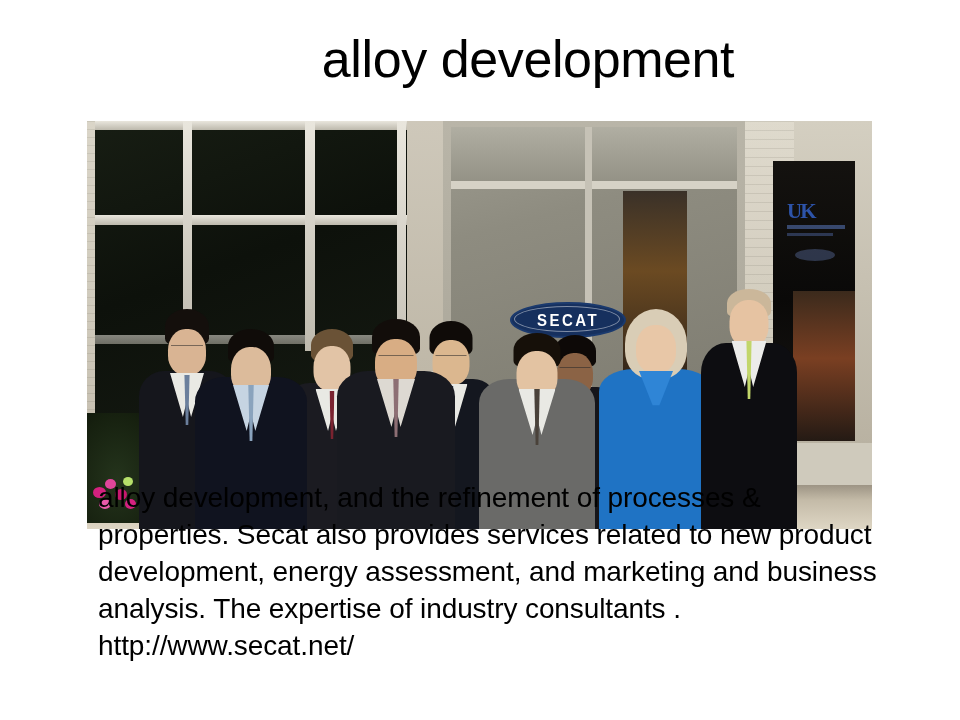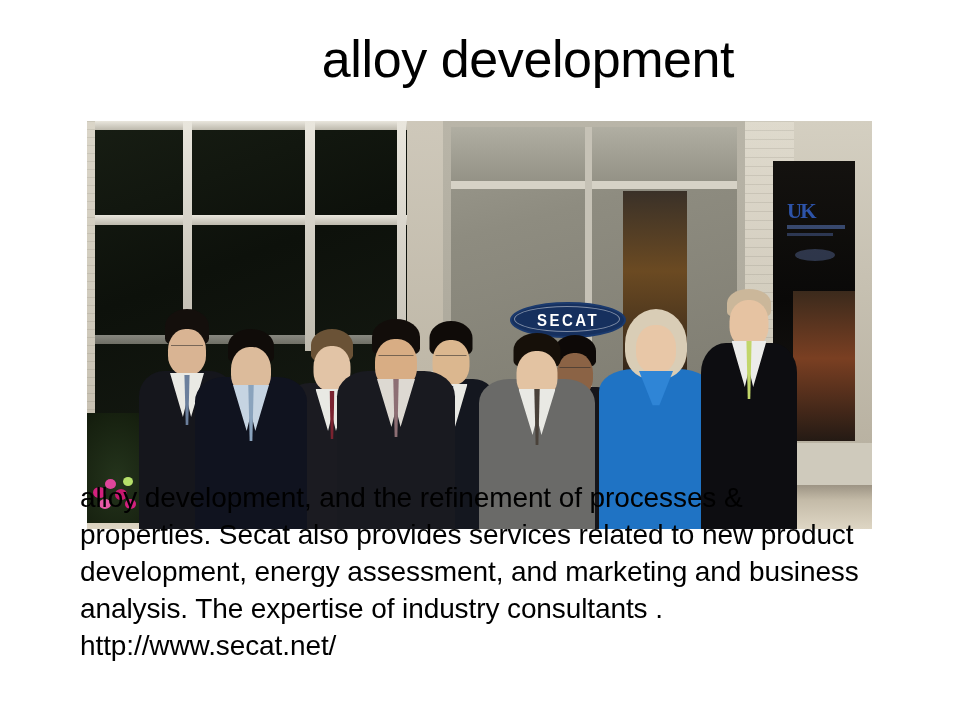--- a/index.html
+++ b/index.html
@@ -268,21 +268,21 @@
     position: absolute;
     left: 50%;
     transform: translateX(-50%);
     height: 5px;
     border-top: 1.5px solid rgba(40,40,40,.55);
   }
 
   
   .body-text {
     position: absolute;
-    left: 80px;
+    left: 98px;
     top: 479px;
     width: 790px;
     font-size: 28px;
     line-height: 37px;
     color: #000000;
     font-weight: 400;
     letter-spacing: -0.1px;
   }
 </style>
 </head>

